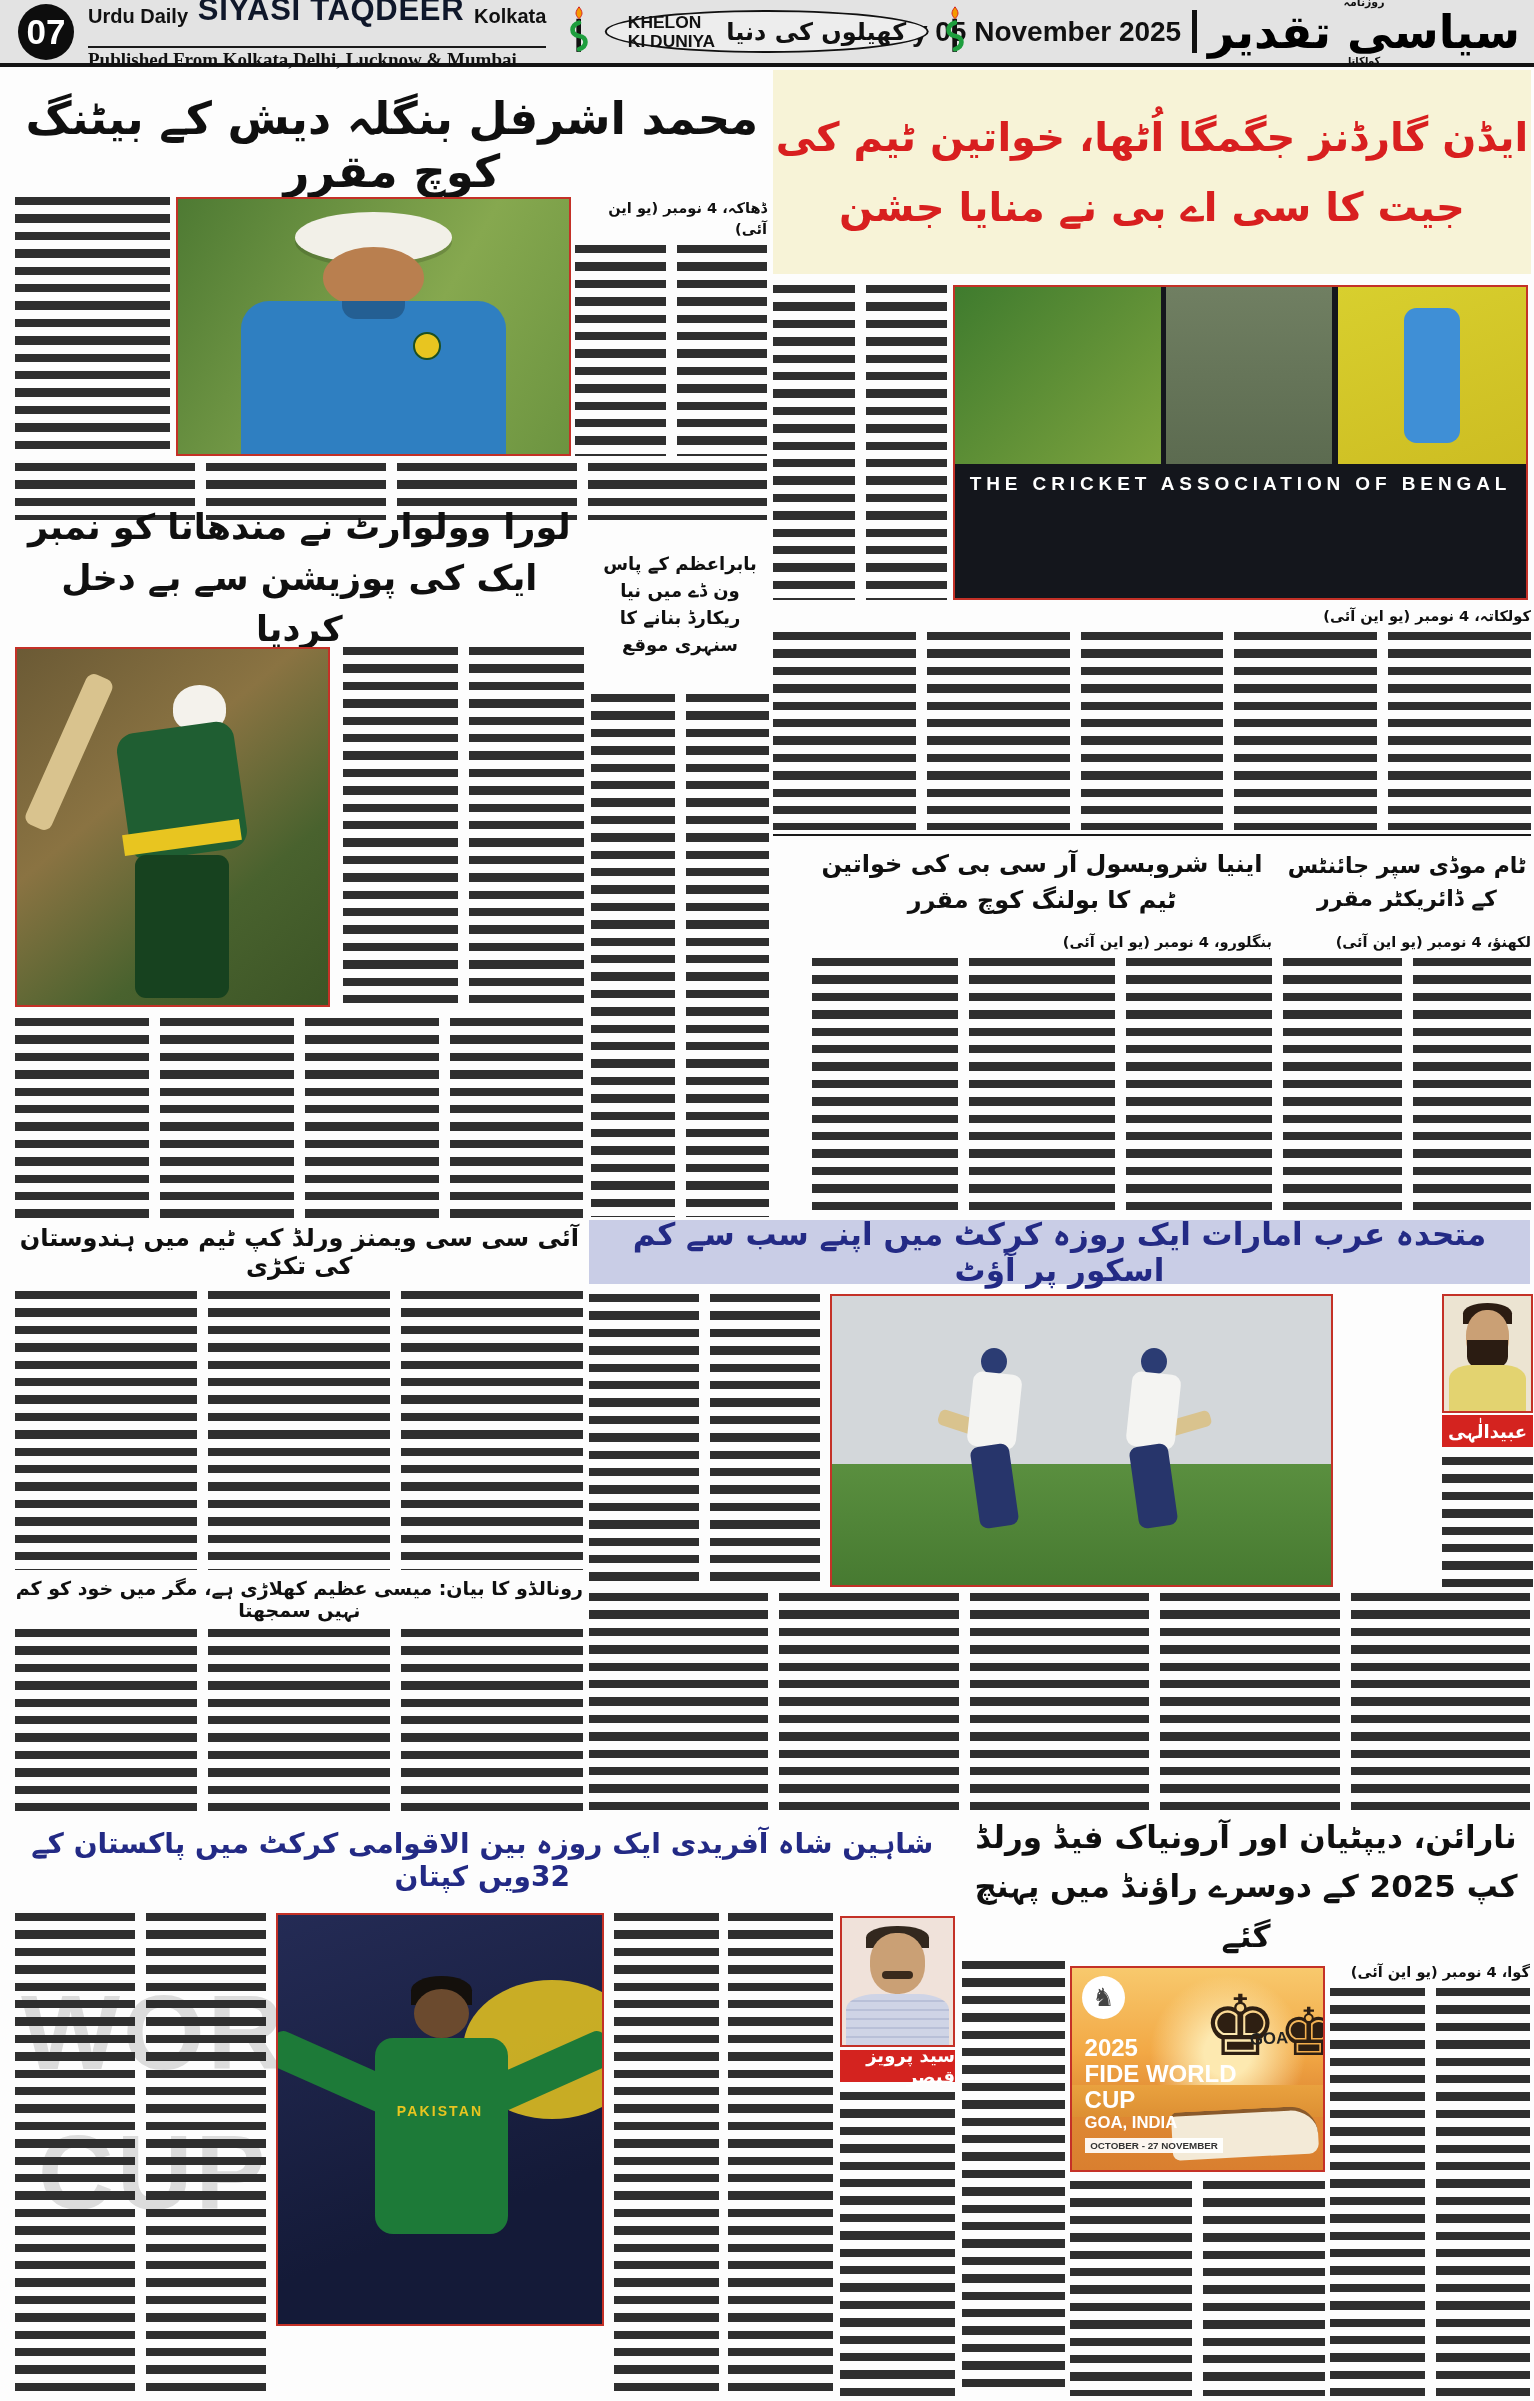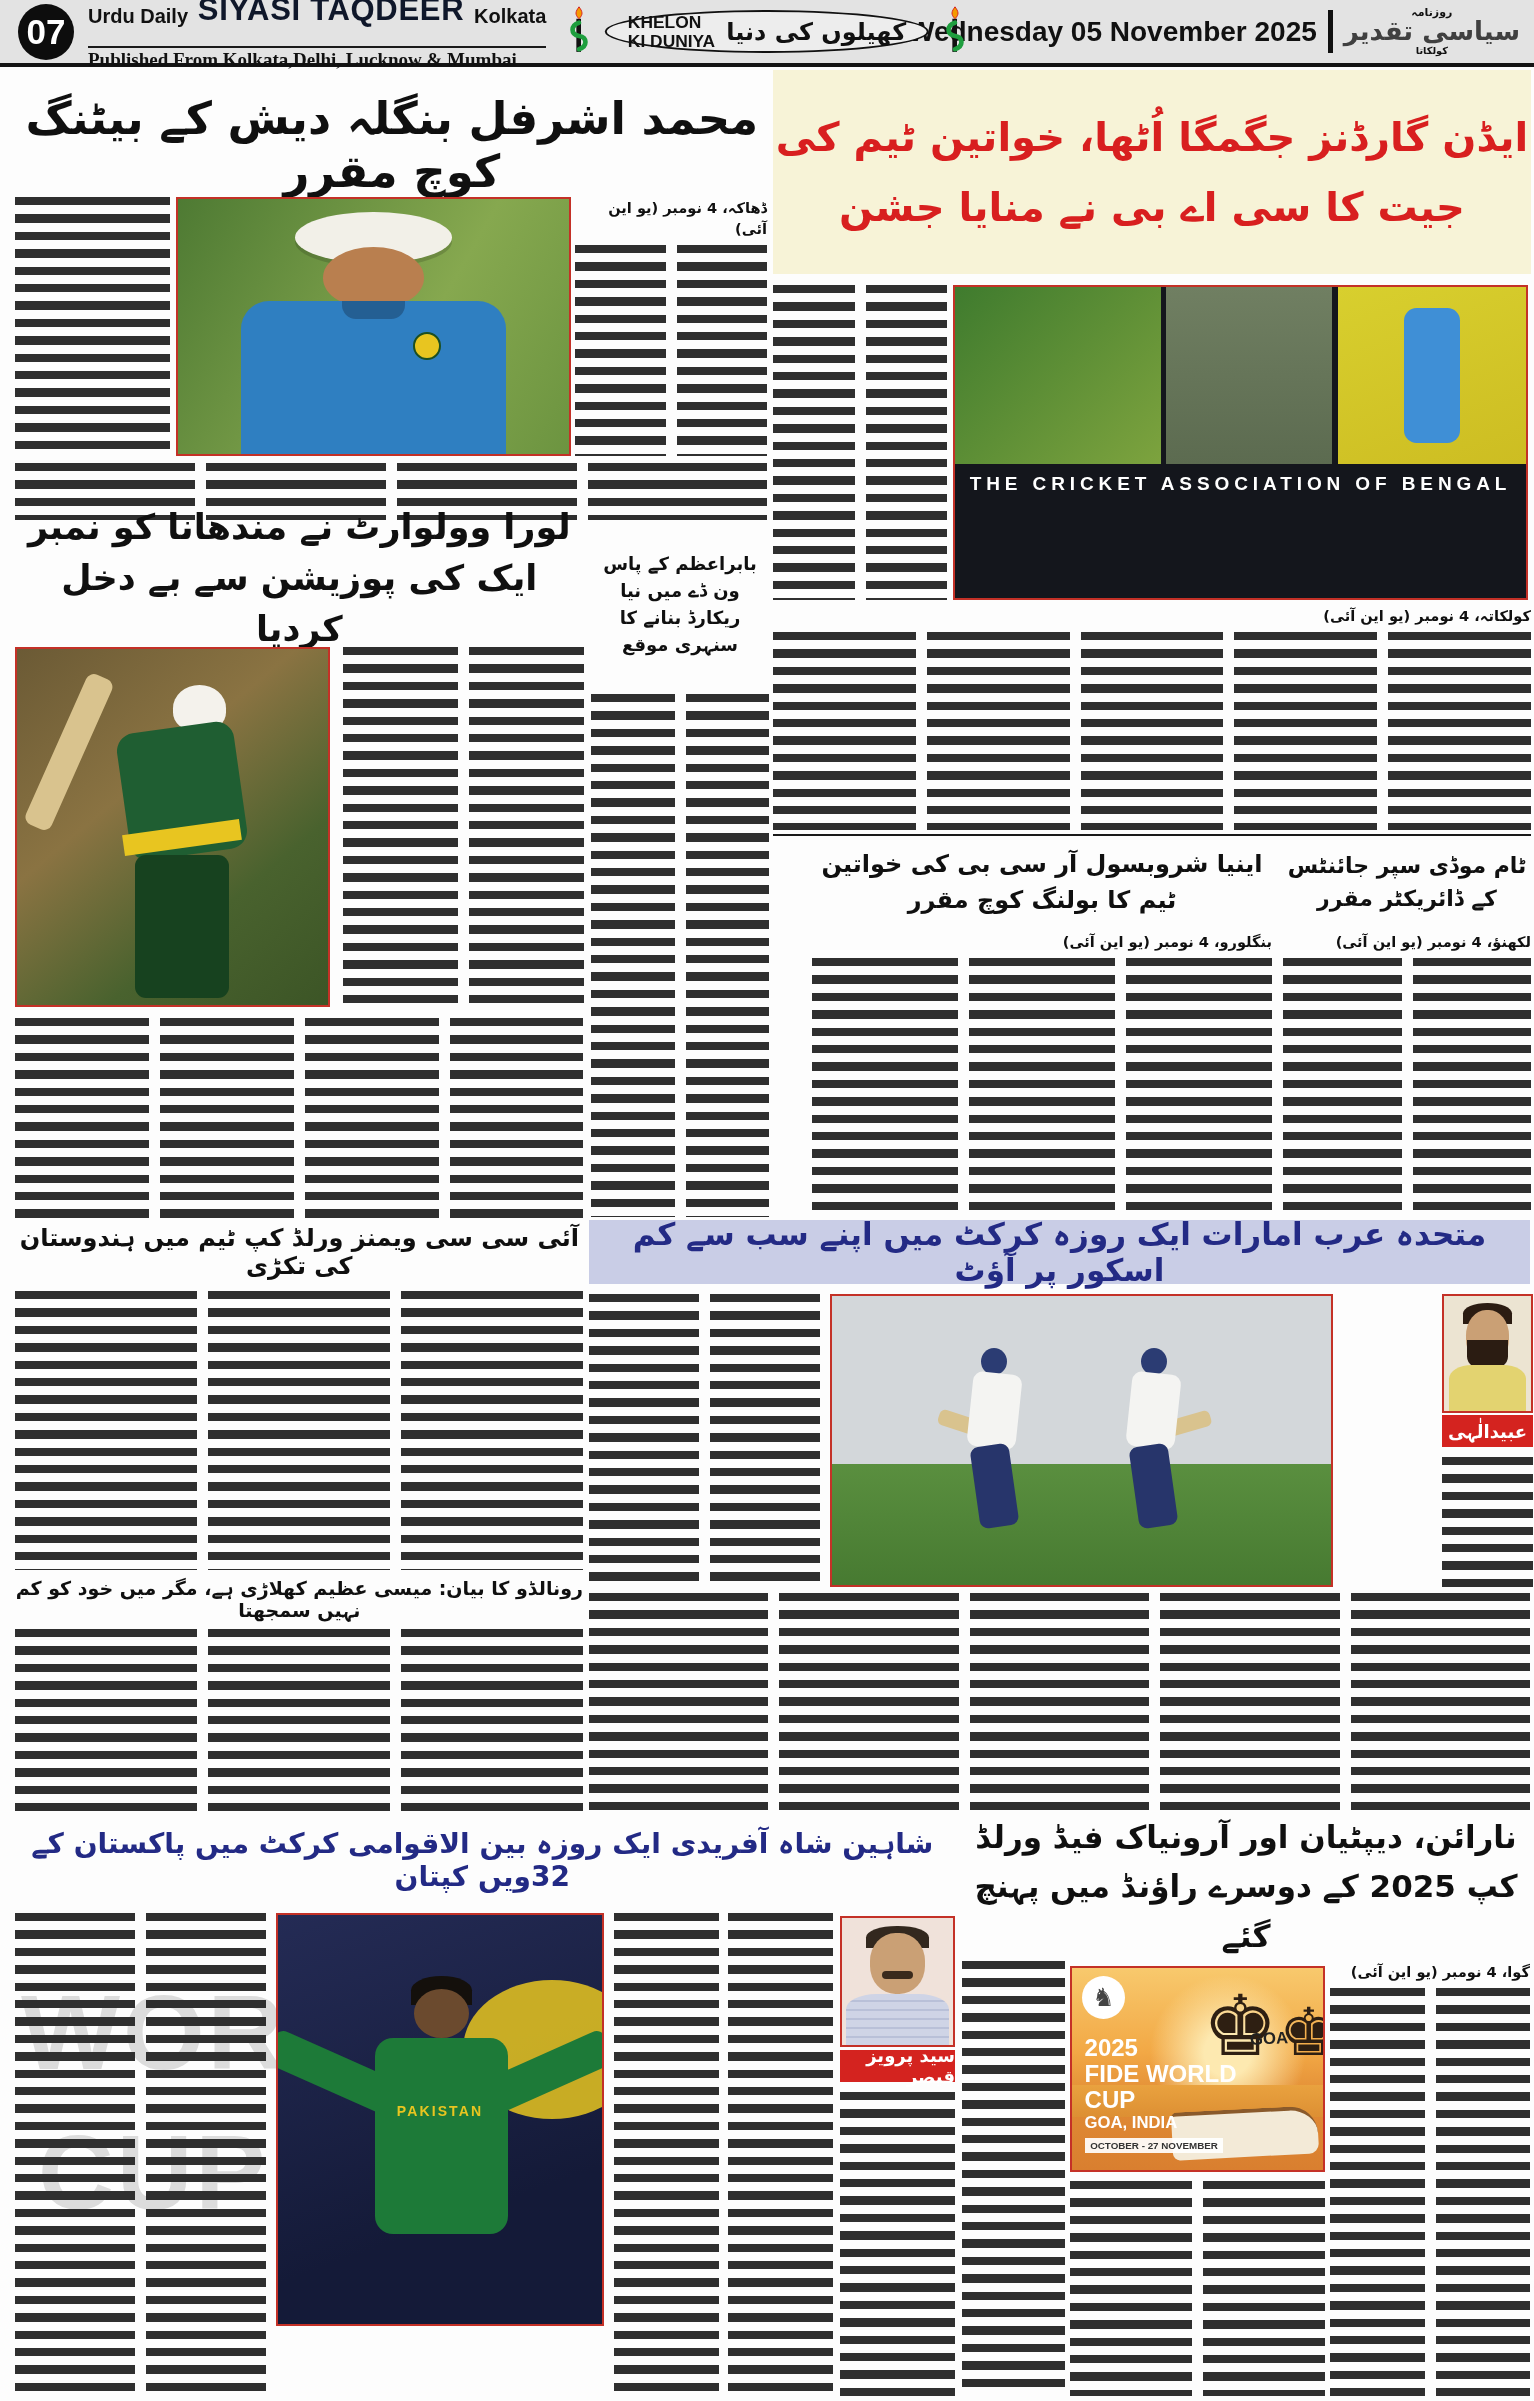--- a/index.html
+++ b/index.html
@@ -22,21 +22,21 @@
   .torch{width:26.5px;height:54px;}
   .oval{border:2.8px solid #111;border-radius:50%;padding:1.4px 21px;display:flex;align-items:center;
         gap:11px;background:#ededed;}
   .khelon{font:bold 17.4px "Liberation Sans",sans-serif;color:#111;line-height:1.05;text-align:left;}
   .oval-ur{font-weight:bold;font-size:24px;direction:rtl;color:#111;}
   .hdr-right{margin-left:auto;display:flex;align-items:center;}
   .date{font:bold 28px "Liberation Sans",sans-serif;color:#111;white-space:nowrap;}
   .vbar{width:4.9px;height:43px;background:#111;margin:0 11px;}
   .mast{text-align:center;margin-right:14px;direction:rtl;}
   .mast-top{font-weight:bold;font-size:11px;color:#111;line-height:1;}
-  .mast-main{font-weight:bold;font-size:26px;color:#404040;line-height:1.05;}
+  .mast-main{font-weight:bold;font-size:46px;color:#000000;line-height:1.05;}
   .mast-city{font-weight:bold;font-size:9.8px;color:#111;line-height:1;}
   
   .hl{position:absolute;direction:rtl;font-weight:bold;color:#101010;text-align:center;
       display:flex;flex-direction:column;align-items:center;justify-content:center;box-sizing:border-box;}
   .ph{position:absolute;border:2.8px solid #c43127;box-sizing:border-box;overflow:hidden;background:#888;}
   .cols{position:absolute;display:flex;gap:11px;direction:rtl;}
   .sim{flex:1;background:repeating-linear-gradient(180deg,#2f2f2f 0 8.4px,transparent 8.4px 17.4px);}
   .sim.abs{position:absolute;flex:none;}
   .colstack{position:absolute;display:flex;flex-direction:column;direction:rtl;}
   .dl{direction:rtl;font-size:14.6px;font-weight:bold;color:#101010;text-align:right;

